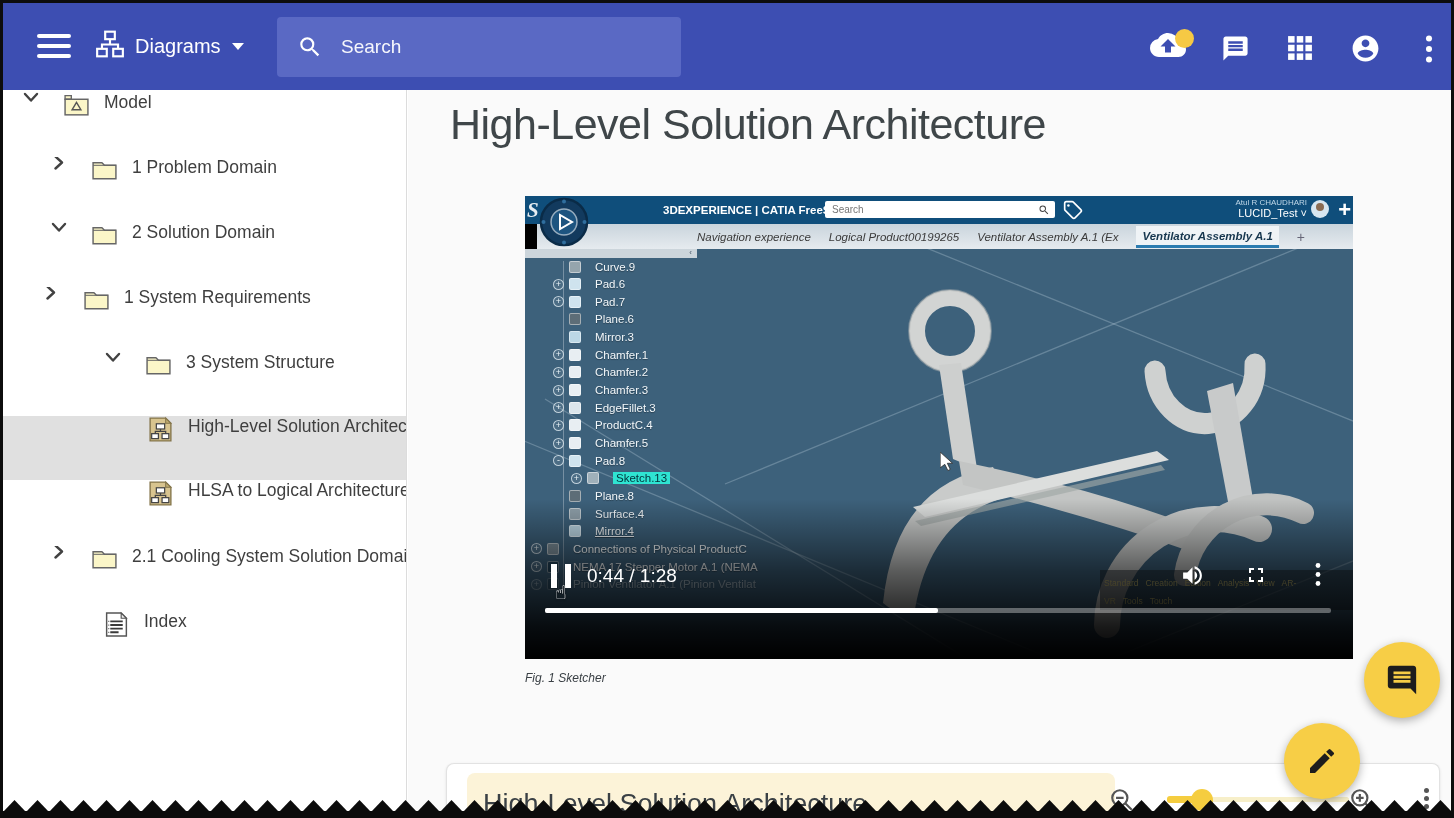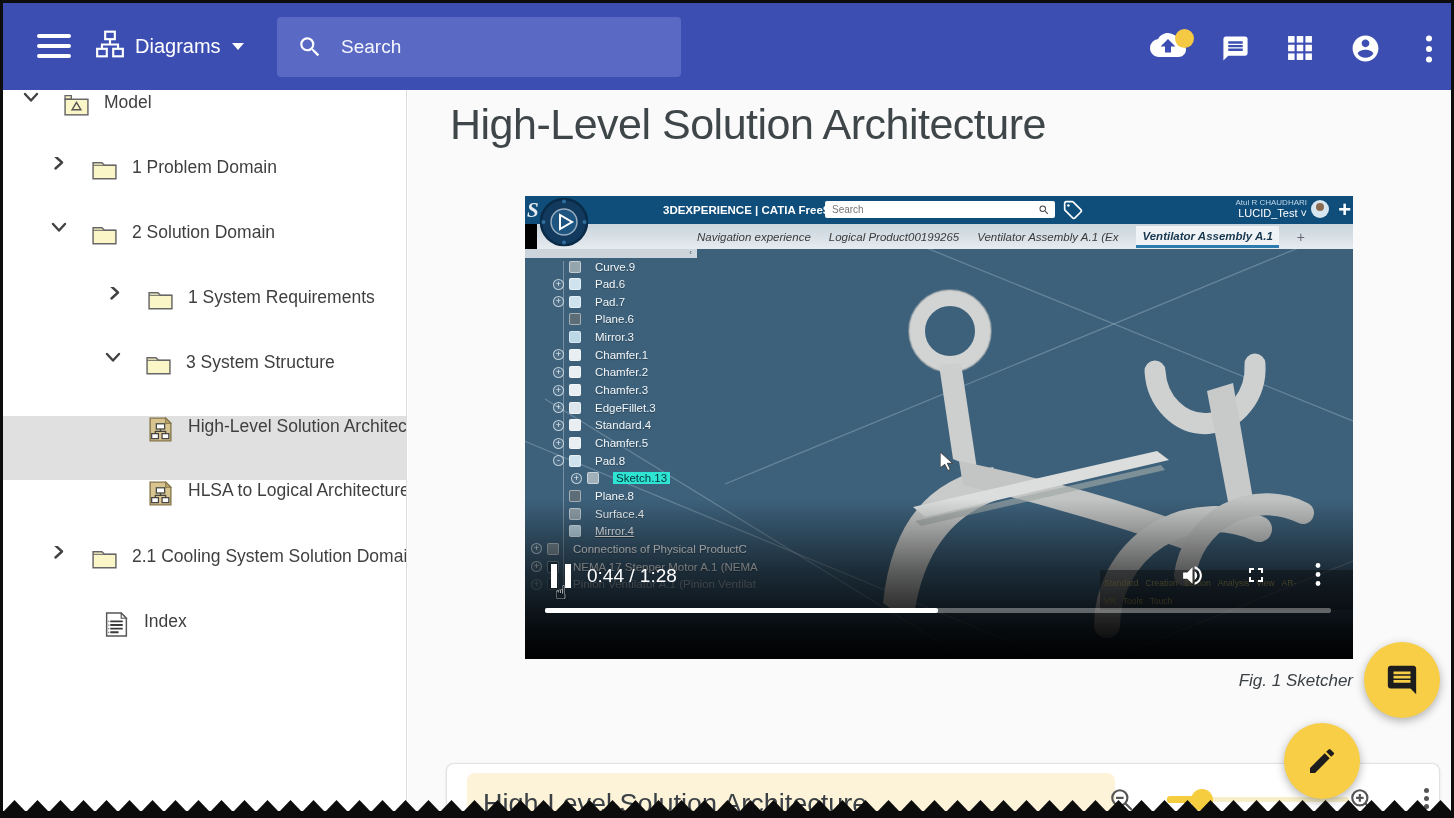--- a/index.html
+++ b/index.html
@@ -27,21 +27,21 @@
   .sidebar { position:absolute; left:0; top:87px; width:404px; bottom:0; background:#fff; border-right:1px solid #DCDCDC; overflow:hidden; z-index:2; }
   .srow { position:absolute; left:0; right:0; height:64px; display:flex; align-items:flex-start; white-space:nowrap; overflow:hidden; cursor:pointer; }
   .srow.sel { background:#E0E0E0; }
   .schev { width:40px; display:flex; align-items:center; justify-content:flex-start; flex:none; }
   .sicon { width:34px; flex:none; display:flex; align-items:center; }
   .slabel { font-size:17.5px; color:#3F3F3F; margin-left:7px; }
 
   
   .main { position:absolute; left:405px; top:87px; right:0; bottom:0; background:#FAFAFA; z-index:1; }
   .h1 { position:absolute; left:42px; top:10px; font-size:43px; color:#3F4649; letter-spacing:-0.5px; font-weight:400; white-space:nowrap; }
-  .caption { position:absolute; left:117px; top:581px; width:828px; text-align:right; font-style:italic; font-size:17px; color:#3A4045; }
+  .caption { position:absolute; left:117px; top:581px; width:828px; text-align:left; font-style:italic; font-size:12px; color:#3A4045; }
 
   
   .video { position:absolute; left:117px; top:106px; width:828px; height:463px; background:#000; overflow:hidden; cursor:pointer; }
   .vheader { position:absolute; left:0; top:0; right:0; height:28px; background:#0F4E7B; }
   .vlogo { position:absolute; left:2px; top:2px; color:#fff; font-family:"Liberation Serif",serif; font-style:italic; font-size:21px; font-weight:bold; opacity:.9; }
   .compass { position:absolute; left:14px; top:1px; z-index:3; }
   .vtitle { position:absolute; left:138px; top:8px; color:#fff; font-size:11.5px; font-weight:bold; white-space:nowrap; }
   .vsearch { position:absolute; left:300px; top:5px; width:230px; height:17px; background:#fff; border-radius:2px; display:flex; align-items:center; }
   .vsearch input { flex:1; border:none; outline:none; font-size:10px; color:#555; margin-left:7px; background:transparent; font-family:"Liberation Sans",sans-serif; }
   .vsearch svg { margin-right:5px; }
@@ -216,21 +216,21 @@
             </svg>
           </span>
           <span class="sicon">
             <svg width="27" height="27" viewBox="0 0 26 26">
               <path d="M2 5.5 h8.5 l2.5 2.5 H24 V21 H2 Z" fill="#FBF6C8" stroke="#666" stroke-width="1.4"></path>
               <path d="M2 8 h22" stroke="#666" stroke-width="1"></path>
             </svg>
           </span>
           <span class="slabel">2 Solution Domain</span>
         </div>
-        <div class="srow" style="top: 197px; padding-left: 104px;">
+        <div class="srow" style="top: 197px; padding-left: 40px;">
           <span class="schev">
             <svg width="16" height="11" viewBox="0 0 16 11" style="transform:rotate(-90deg);">
               <polyline points="2,2 8,8.5 14,2" fill="none" stroke="#424242" stroke-width="2.4" stroke-linecap="round" stroke-linejoin="round"></polyline>
             </svg>
           </span>
           <span class="sicon">
             <svg width="27" height="27" viewBox="0 0 26 26">
               <path d="M2 5.5 h8.5 l2.5 2.5 H24 V21 H2 Z" fill="#FBF6C8" stroke="#666" stroke-width="1.4"></path>
               <path d="M2 8 h22" stroke="#666" stroke-width="1"></path>
             </svg>
@@ -429,21 +429,21 @@
               <span class="vlabel">Chamfer.3</span>
             </div>
             <div class="vrow" style="top: 144.2px; left: 28px;">
               <span class="exp ">+</span>
               <span class="tico" style="background:#DCE6EC"></span>
               <span class="vlabel">EdgeFillet.3</span>
             </div>
             <div class="vrow" style="top: 161.85px; left: 28px;">
               <span class="exp ">+</span>
               <span class="tico" style="background:#E8EEF2"></span>
-              <span class="vlabel">Standard.4</span>
+              <span class="vlabel">ProductC.4</span>
             </div>
             <div class="vrow" style="top: 179.5px; left: 28px;">
               <span class="exp ">+</span>
               <span class="tico" style="background:#E8EEF2"></span>
               <span class="vlabel">Chamfer.5</span>
             </div>
             <div class="vrow" style="top: 197.15px; left: 28px;">
               <span class="exp ">-</span>
               <span class="tico" style="background:#CFE3EE"></span>
               <span class="vlabel">Pad.8</span>

